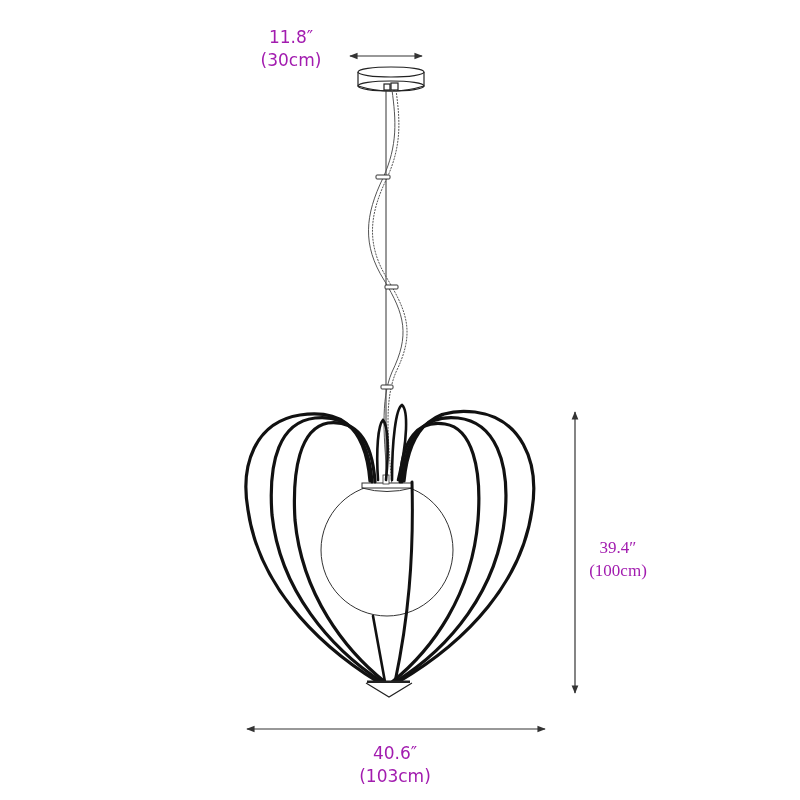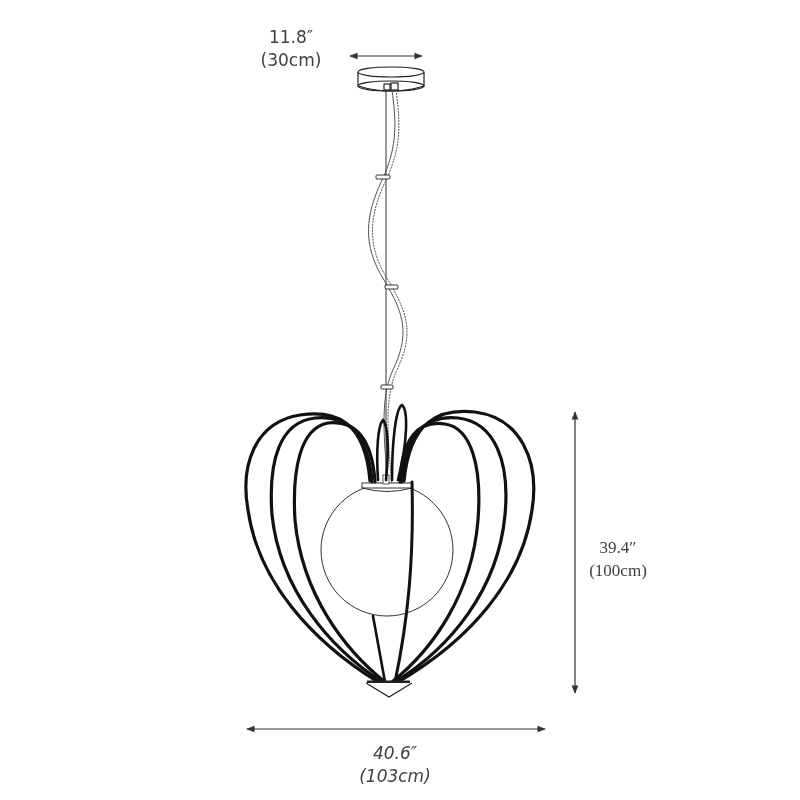--- a/index.html
+++ b/index.html
@@ -1,21 +1,21 @@
 <!DOCTYPE html>
 <html><head>
   <meta charset="utf-8">
   <style>
     html, body { margin: 0; padding: 0; background: #ffffff; }
     body { width: 800px; height: 800px; position: relative; overflow: hidden; font-family: "DejaVu Sans", sans-serif; }
-    .dim-label { position: absolute; color: #404040; font-size: 17px; line-height: 23px; text-align: center; font-family: "DejaVu Sans", sans-serif; }
+    .dim-label { position: absolute; color: #a21caf; font-size: 17px; line-height: 23px; text-align: center; font-family: "DejaVu Sans", sans-serif; }
     .dim-label span { display: block; }
     #label-top { left: 246px; top: 26px; width: 90px; }
     #label-height { left: 568px; top: 536px; width: 100px; font-family: Liberation Serif, serif; }
-    #label-width { left: 340px; top: 742px; width: 110px; font-style: italic; }
+    #label-width { left: 340px; top: 742px; width: 110px; }
     svg#drawing { position: absolute; left: 0; top: 0; }
   </style>
 </head>
 <body>
 
 <svg id="drawing" width="800" height="800" viewBox="0 0 800 800" xmlns="http://www.w3.org/2000/svg">
   <defs>
     <marker id="arrow" viewBox="0 0 10 10" refX="9" refY="5" markerWidth="7" markerHeight="7" orient="auto-start-reverse">
       <path d="M0,1 L10,5 L0,9 z" fill="#333"></path>
     </marker>

